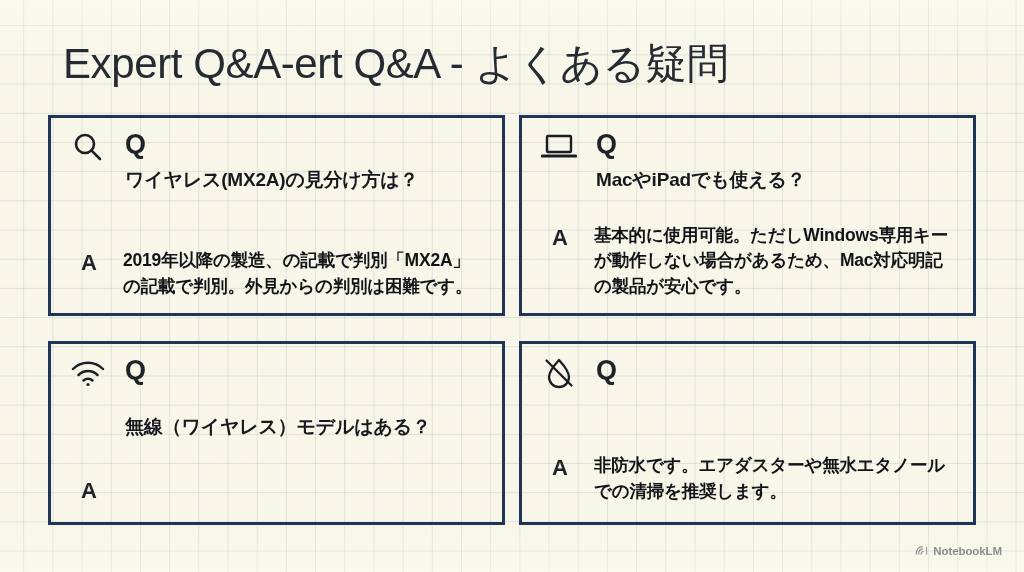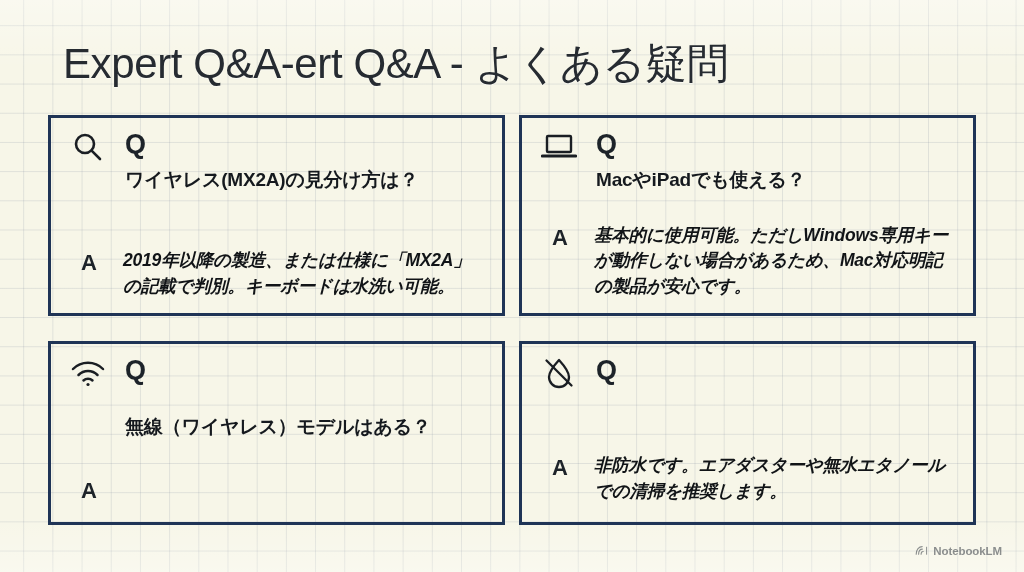--- a/index.html
+++ b/index.html
@@ -131,21 +131,20 @@
     padding-top: 1px;
   }
 
   .answer-text {
     font-size: 17.5px;
     font-weight: bold;
     color: #111417;
     line-height: 1.45;
     letter-spacing: -0.2px;
     flex: 1 1 auto;
-    font-style: italic;
   }
 
   .row-2 .card-answer { margin-bottom: 8px; }
   .row-2 .question-text { margin-top: 19px; }
 
   
   .footer-brand {
     position: absolute;
     right: 22px;
     bottom: 12px;
@@ -178,21 +177,21 @@
           <svg width="34" height="32" viewBox="0 0 34 32" fill="none" stroke="#1a1e23" stroke-width="2.6" stroke-linecap="round">
             <circle cx="14" cy="13" r="9"></circle>
             <line x1="20.6" y1="19.6" x2="29" y2="28"></line>
           </svg>
         </span>
         <span class="q-letter">Q</span>
       </div>
       <div class="question-text">ワイヤレス(MX2A)の見分け方は？</div>
       <div class="card-answer">
         <span class="a-letter">A</span>
-        <span class="answer-text">2019年以降の製造、または仕様に「MX2A」の記載で判別。キーボードは水洗い可能。</span>
+        <span class="answer-text">2019年以降の製造、の記載で判別「MX2A」の記載で判別。外見からの判別は困難です。</span>
       </div>
     </div>
 
     <div class="qa-card row-1">
       <div class="card-head">
         <span class="qa-icon">
           <svg width="36" height="28" viewBox="0 0 36 28" fill="none" stroke="#1a1e23" stroke-width="2.4" stroke-linejoin="round">
             <rect x="6" y="3" width="24" height="16" rx="1"></rect>
             <path d="M1.5 23 H34.5" stroke-width="3.2" stroke-linecap="round"></path>
           </svg>

